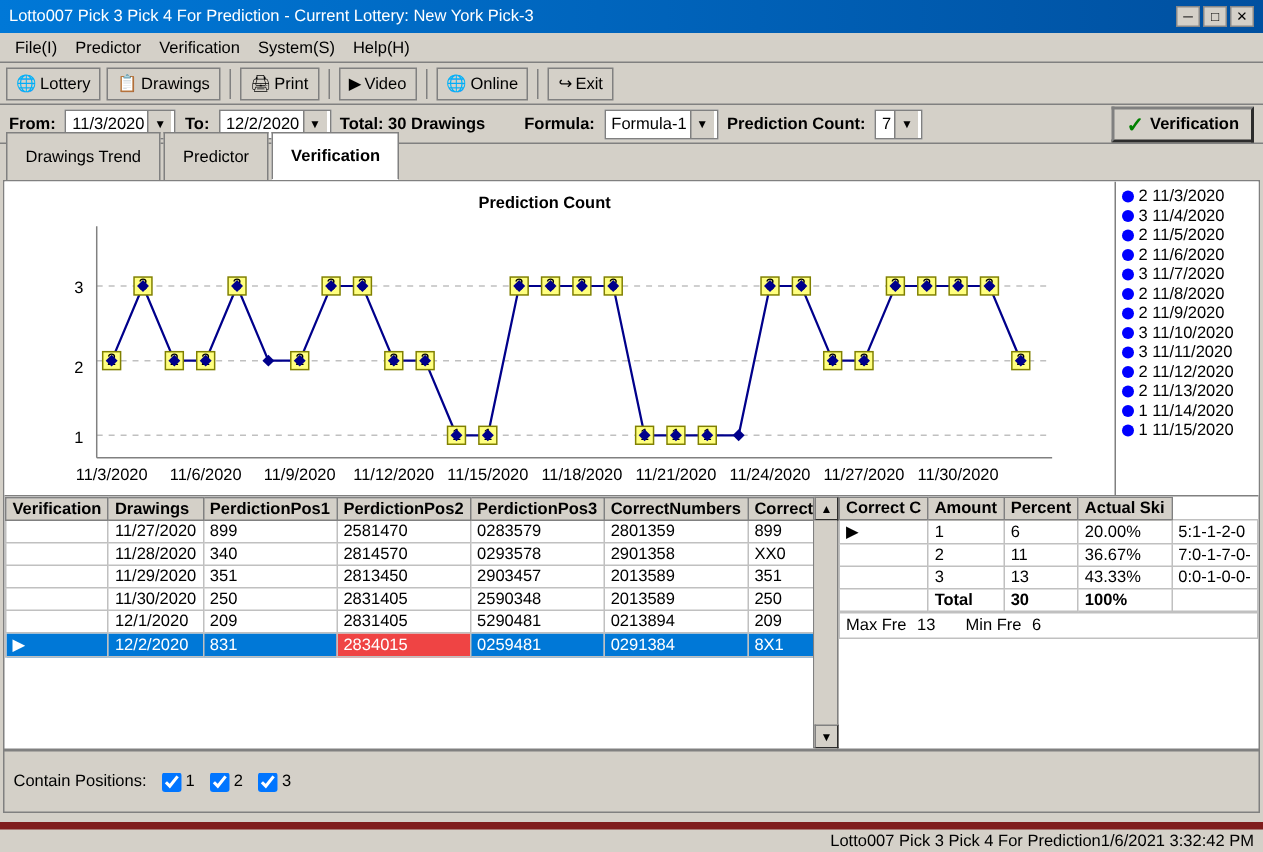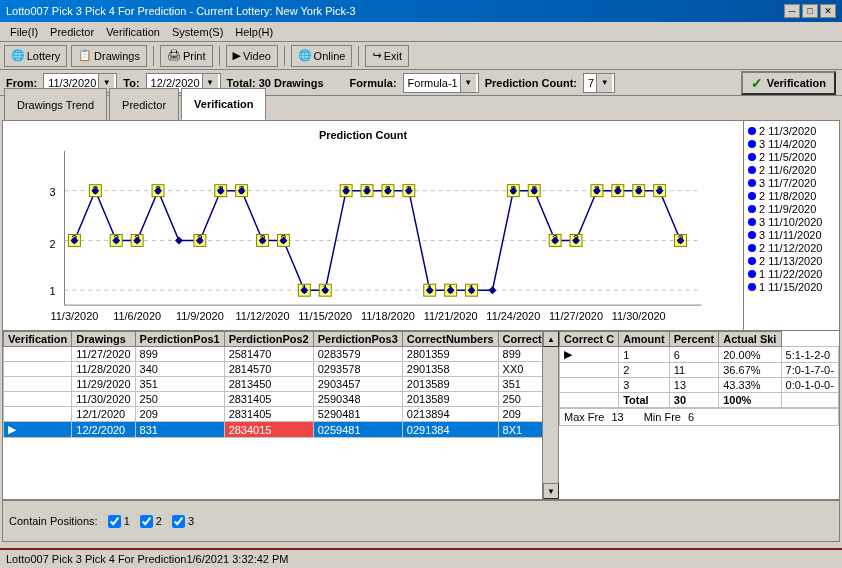--- a/index.html
+++ b/index.html
@@ -217,23 +217,23 @@
     .checkbox-item {
       display: flex; align-items: center; gap: 3px;
     }
     
     
     .status-bar {
       background: #d4d0c8;
       display: flex;
       padding: 2px 6px;
       align-items: center;
-      justify-content: flex-start;
+      justify-content: flex-end;
       height: 20px;
-      border-top: 2px solid #7f1d1d;
+      border-top: 5px solid #7f1d1d;
       position: absolute;
       bottom: 0;
       left: 0;
       right: 0;
     }
     
     
     .chart-svg {
       position: absolute;
       top: 0; left: 0;
@@ -525,21 +525,21 @@
       <div class="legend-item">
         <div class="legend-dot" style="background:#0000ff;"></div>
         <span>2 11/12/2020</span>
       </div>
       <div class="legend-item">
         <div class="legend-dot" style="background:#0000ff;"></div>
         <span>2 11/13/2020</span>
       </div>
       <div class="legend-item">
         <div class="legend-dot" style="background:#0000ff;"></div>
-        <span>1 11/22/2020</span>
+        <span>1 11/14/2020</span>
       </div>
       <div class="legend-item">
         <div class="legend-dot" style="background:#0000ff;"></div>
         <span>1 11/15/2020</span>
       </div>
     </div>
   </div>
 
   <div class="data-grid-area">
 

